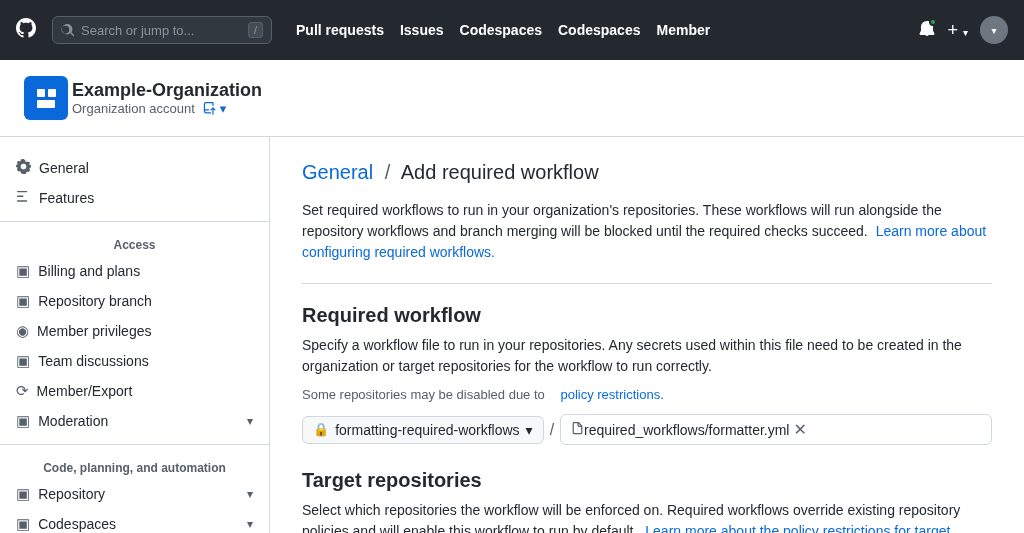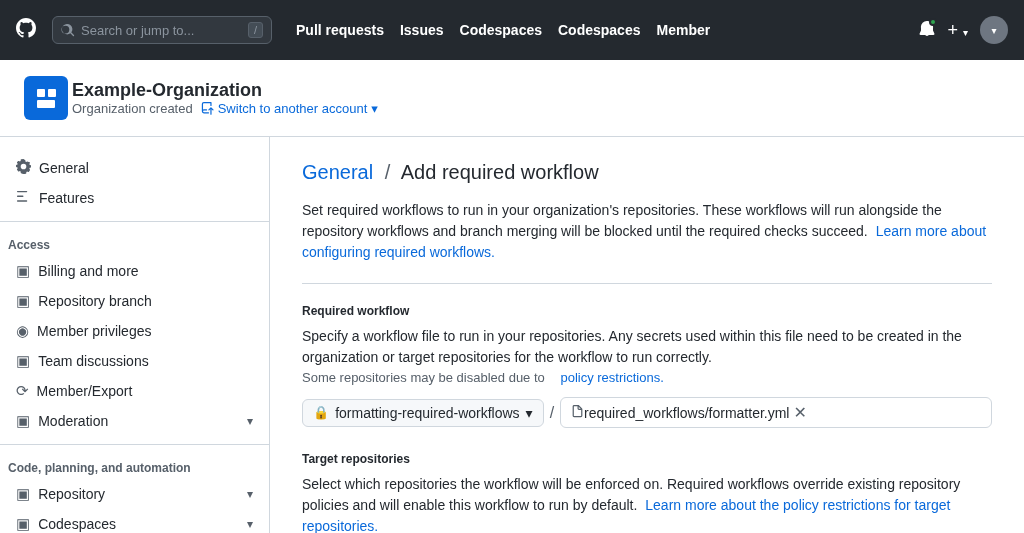--- a/index.html
+++ b/index.html
@@ -123,22 +123,23 @@
       width: 270px;
       flex-shrink: 0;
       border-right: 1px solid #d0d7de;
       padding: 16px 0;
       background: #ffffff;
     }
     .sidebar-section-label {
       font-size: 12px;
       font-weight: 600;
       color: #57606a;
-      padding: 8px 8px 4px;
+      padding: 8px 16px 4px;
       text-transform: none;
+      text-align: center;
     }
     .sidebar-item {
       display: flex;
       align-items: center;
       padding: 6px 16px;
       gap: 8px;
       cursor: pointer;
       color: #24292f;
       font-size: 14px;
       position: relative;
@@ -171,22 +172,22 @@
       margin-bottom: 16px;
       color: #24292f;
     }
     .breadcrumb a { color: #0969da; text-decoration: none; }
     .breadcrumb .sep { color: #57606a; margin: 0 6px; }
     .breadcrumb .current { font-weight: 400; }
 
     .desc-text { font-size: 14px; color: #24292f; line-height: 1.5; margin-bottom: 20px; border-bottom: 1px solid #d0d7de; padding-bottom: 20px; }
     .desc-text a { color: #0969da; }
 
-    .section-title { font-size: 12px; font-weight: 600; margin-bottom: 8px; margin-top: 8px; }
-    .section-desc { font-size: 14px; color: #24292f; line-height: 1.5; margin-bottom: 2px; }
+    .section-title { font-size: 20px; font-weight: 600; margin-bottom: 8px; margin-top: 8px; }
+    .section-desc { font-size: 14px; color: #24292f; line-height: 1.5; margin-bottom: 10px; }
     .policy-note { font-size: 13px; color: #57606a; margin-bottom: 12px; }
     .policy-note a { color: #0969da; }
 
     .workflow-selector {
       display: flex;
       align-items: center;
       gap: 6px;
       margin-bottom: 24px;
     }
     .workflow-dropdown {
@@ -271,26 +272,25 @@
     <div class="org-avatar">
       <div style="display:grid; grid-template-columns:1fr 1fr; gap:3px;">
         <div style="width:8px;height:8px;background:white;border-radius:1px;"></div>
         <div style="width:8px;height:8px;background:white;border-radius:1px;"></div>
         <div style="width:18px;height:8px;background:white;border-radius:1px;grid-column:span 2;"></div>
       </div>
     </div>
     <div>
       <div class="org-name">Example-Organization</div>
       <div style="display:flex;align-items:center;gap:8px;">
-        <span class="org-type">Organization created</span>
+        <span class="org-type">Organization account</span>
         <span class="org-switch">
           <svg width="13" height="13" viewBox="0 0 16 16" fill="#0969da">
               <path d="M1 2.5A2.5 2.5 0 013.5 0h8.75a.75.75 0 01.75.75v3.5a.75.75 0 01-1.5 0V1.5h-8a1 1 0 00-1 1v6.708A2.492 2.492 0 013.5 9h3.25a.75.75 0 010 1.5H3.5a1 1 0 100 2h5.75a.75.75 0 010 1.5H3.5A2.5 2.5 0 011 11.5v-9zm13.23 7.79a.75.75 0 001.06-1.06l-2.505-2.505a.75.75 0 00-1.06 0L9.22 9.229a.75.75 0 001.061 1.061l1.225-1.224V15a.75.75 0 001.5 0v-5.935l1.224 1.224z"></path>
             </svg>
-          <span>Switch to another account</span>
           <span>▾</span>
         </span>
       </div>
     </div>
   </div>
 </div>
 
 <div class="main-body">
 
   <aside class="sidebar">
@@ -307,21 +307,21 @@
         <svg width="15" height="15" viewBox="0 0 16 16" fill="#57606a">
             <path d="M1 2.75A.75.75 0 011.75 2h9.5a.75.75 0 010 1.5h-9.5A.75.75 0 011 2.75zm0 5A.75.75 0 011.75 7h5.5a.75.75 0 010 1.5h-5.5A.75.75 0 011 7.75zM1.75 12a.75.75 0 000 1.5h9.5a.75.75 0 000-1.5h-9.5z"></path>
           </svg>
       </span>
       <span>Features</span>
     </div>
     <hr class="sidebar-divider">
     <div class="sidebar-section-label">Access</div>
     <div class="sidebar-item">
       <span class="sidebar-icon">▣</span>
-      <span>Billing and more</span>
+      <span>Billing and plans</span>
     </div>
     <div class="sidebar-item">
       <span class="sidebar-icon">▣</span>
       <span>Repository branch</span>
     </div>
     <div class="sidebar-item">
       <span class="sidebar-icon">◉</span>
       <span>Member privileges</span>
     </div>
     <div class="sidebar-item">

